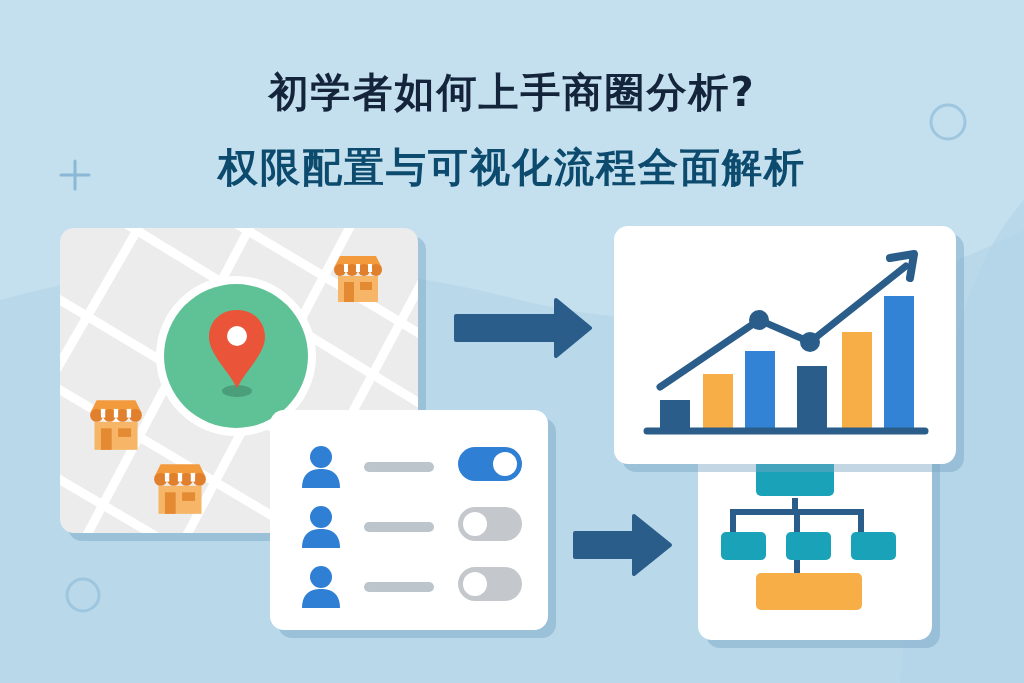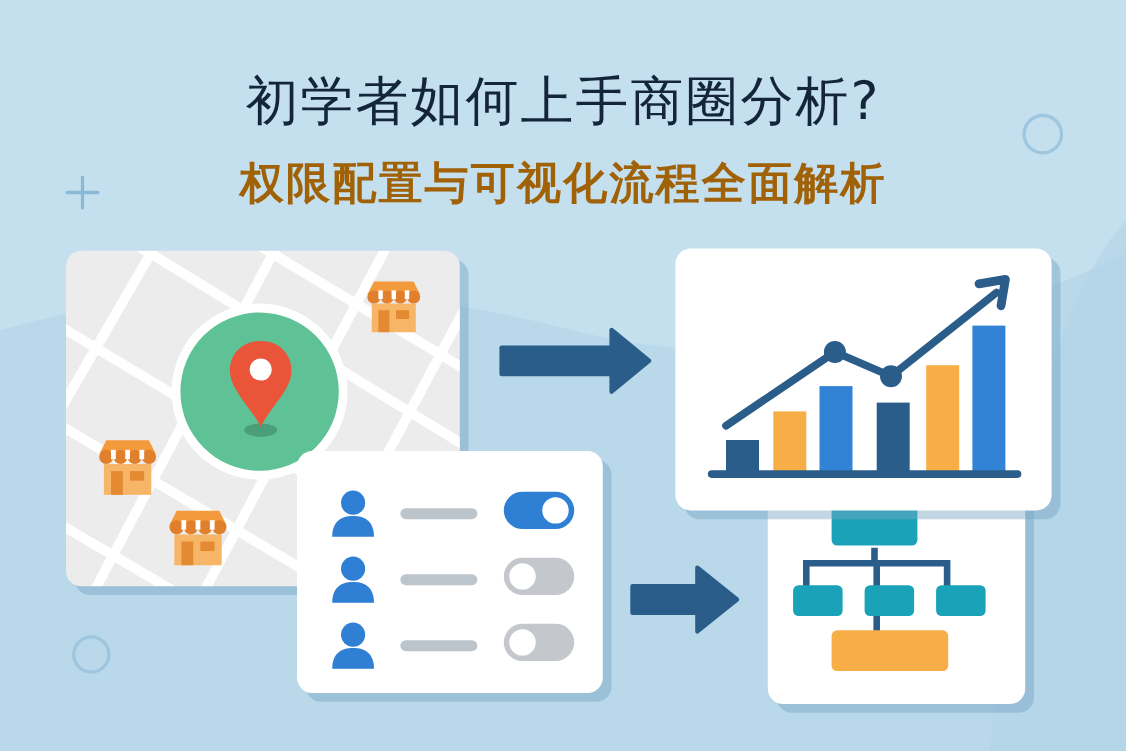--- a/index.html
+++ b/index.html
@@ -5,26 +5,26 @@
   * { box-sizing: border-box; margin: 0; padding: 0; }
   html, body { width: 1024px; height: 683px; overflow: hidden; }
   body {
     position: relative;
     background: #c4e0ee;
     font-family: "DejaVu Sans", "Liberation Sans", sans-serif;
   }
   .bg-wave { position: absolute; left: 0; top: 0; width: 1024px; height: 683px; }
   .title {
     position: absolute; left: 0; top: 52px; width: 1024px; text-align: center;
-    font-size: 48px; font-weight: normal; color: #14243a; letter-spacing: 2px;
+    font-size: 40px; font-weight: bold; color: #14243a; letter-spacing: 2px;
     line-height: 80px;
   }
   .subtitle {
     position: absolute; left: 0; top: 140px; width: 1024px; text-align: center;
-    font-size: 40px; font-weight: bold; color: #a16207; letter-spacing: 2px;
+    font-size: 40px; font-weight: bold; color: #0c4a6e; letter-spacing: 2px;
     line-height: 54px;
   }
   .deco { position: absolute; }
   .card {
     position: absolute; background: #ffffff; border-radius: 14px;
     box-shadow: 8px 8px 0 rgba(120,165,195,0.45);
   }
   .map-card { left: 60px; top: 228px; width: 358px; height: 305px; background: #ececec; overflow: hidden; }
   .perm-card { left: 270px; top: 410px; width: 278px; height: 220px; }
   .chart-card { left: 614px; top: 226px; width: 342px; height: 238px; }

